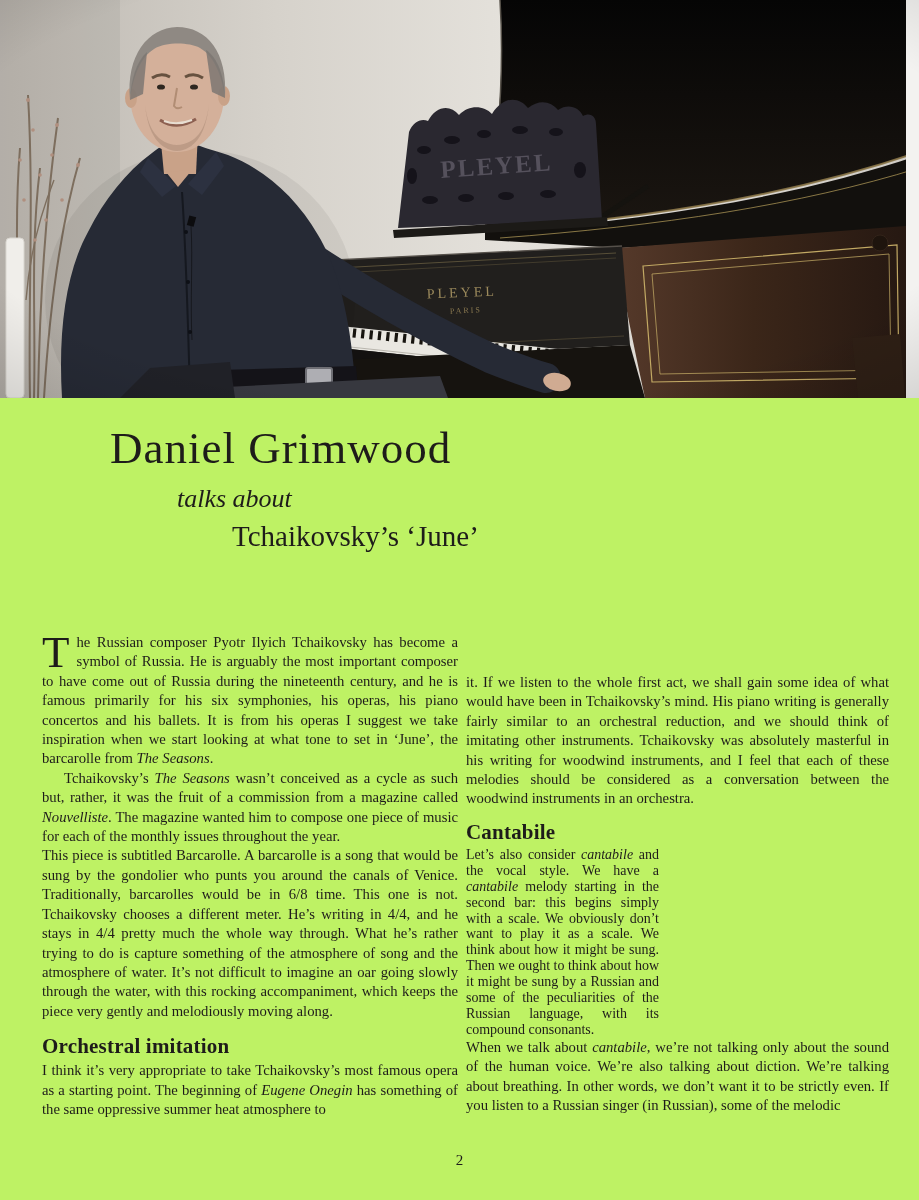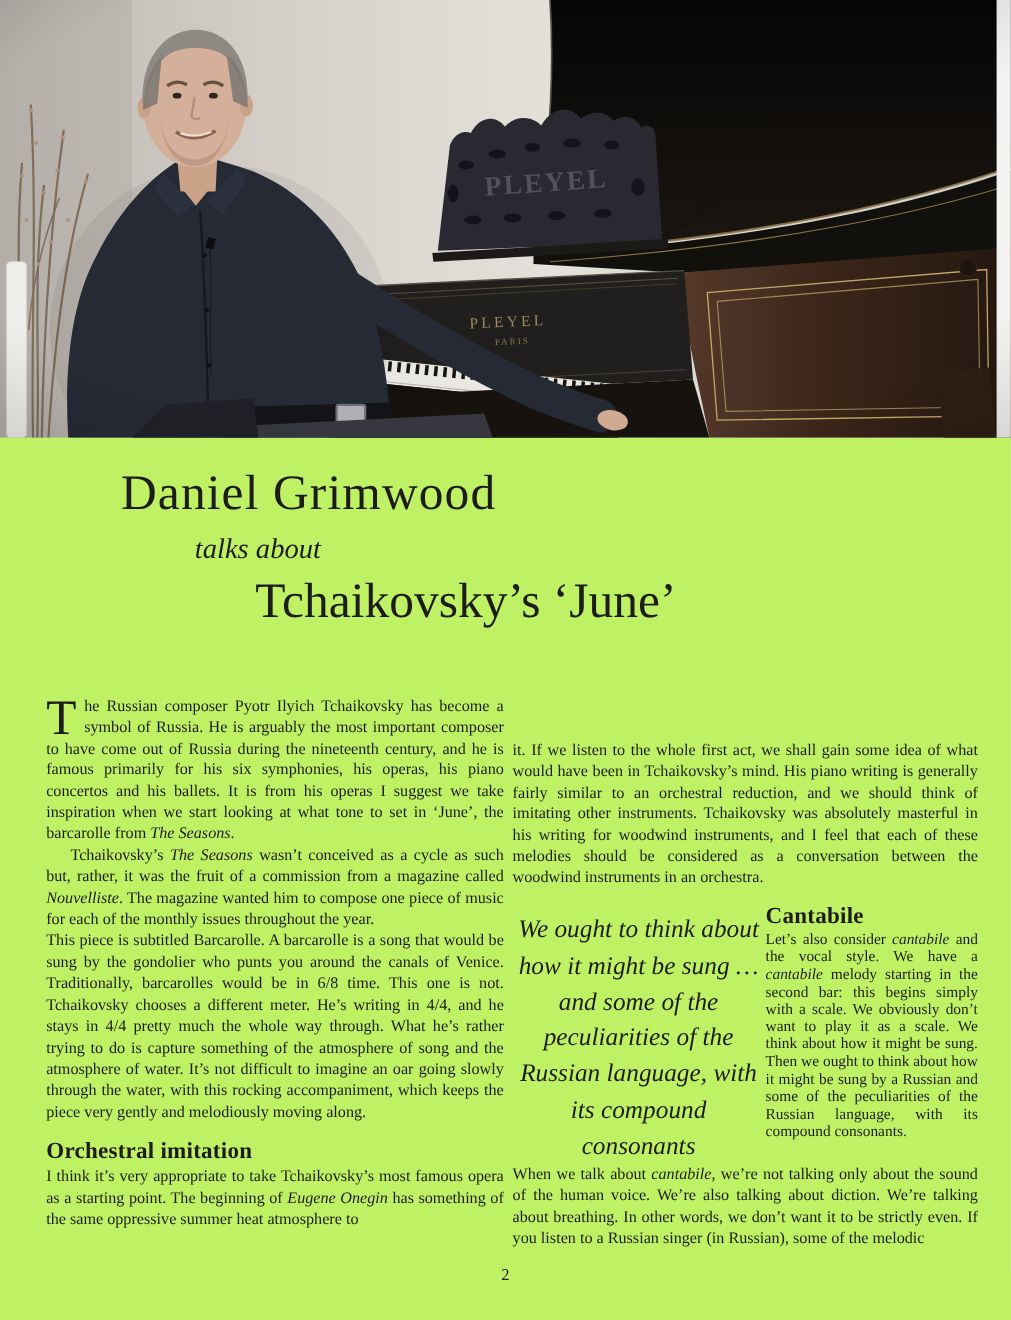--- a/index.html
+++ b/index.html
@@ -1,21 +1,21 @@
 <!DOCTYPE html>
 <html><head>
 <meta charset="utf-8">
 <style>
   html,body{margin:0;padding:0;background:#ffffff;}
   .page{position:relative;width:919px;height:1200px;background:#bef264;overflow:hidden;
         font-family:"Liberation Serif",serif;color:#1e1c1a;}
   .hero{position:absolute;top:0;left:0;width:919px;height:398px;}
   .author{position:absolute;top:422px;left:110px;font-size:45px;letter-spacing:1px;white-space:nowrap;}
   .talks{position:absolute;top:484px;left:177px;font-size:26px;font-style:italic;white-space:nowrap;}
-  .maintitle{position:absolute;top:520px;left:232px;font-size:45px;white-space:nowrap;}
+  .maintitle{position:absolute;top:520px;left:232px;font-size:29px;white-space:nowrap;}
   .col{position:absolute;top:633px;font-size:14.7px;line-height:19.4px;text-align:justify;}
   .col-left{left:42px;width:416px;}
   .col-right{left:466px;width:423px;margin-top:40px;}
   .col p{margin:0;}
   .indent{text-indent:22px;}
   .it{font-style:italic;}
   h3{font-size:21px;font-weight:bold;margin:14px 0 3px;letter-spacing:.2px;line-height:1.1;}
   .dropcap{float:left;font-size:45px;line-height:33px;padding:3px 7px 0 0;}
   .row{display:flex;justify-content:space-between;margin-top:12px;}
   .qcol{width:229px;}
@@ -184,21 +184,20 @@
     <p><span class="dropcap">T</span><span><span>he Russian composer Pyotr Ilyich Tchaikovsky has become a symbol of Russia. He is arguably the most important composer to have come out of Russia during the nineteenth century, and he is famous primarily for his six symphonies, his operas, his piano concertos and his ballets. It is from his operas I suggest we take inspiration when we start looking at what tone to set in ‘June’, the barcarolle from </span><span class="it">The Seasons</span><span>.</span></span></p>
     <p class="indent"><span>Tchaikovsky’s </span><span class="it">The Seasons</span><span> wasn’t conceived as a cycle as such but, rather, it was the fruit of a commission from a magazine called </span><span class="it">Nouvelliste</span><span>. The magazine wanted him to compose one piece of music for each of the monthly issues throughout the year.</span></p>
     <p><span>This piece is subtitled Barcarolle. A barcarolle is a song that would be sung by the gondolier who punts you around the canals of Venice. Traditionally, barcarolles would be in 6/8 time. This one is not. Tchaikovsky chooses a different meter. He’s writing in 4/4, and he stays in 4/4 pretty much the whole way through. What he’s rather trying to do is capture something of the atmosphere of song and the atmosphere of water. It’s not difficult to imagine an oar going slowly through the water, with this rocking accompaniment, which keeps the piece very gently and melodiously moving along.</span></p>
     <h3>Orchestral imitation</h3>
     <p><span>I think it’s very appropriate to take Tchaikovsky’s most famous opera as a starting point. The beginning of </span><span class="it">Eugene Onegin</span><span> has something of the same oppressive summer heat atmosphere to</span></p>
   </div>
 
   <div class="col col-right">
     <p><span>it. If we listen to the whole first act, we shall gain some idea of what would have been in Tchaikovsky’s mind. His piano writing is generally fairly similar to an orchestral reduction, and we should think of imitating other instruments. Tchaikovsky was absolutely masterful in his writing for woodwind instruments, and I feel that each of these melodies should be considered as a conversation between the woodwind instruments in an orchestra.</span></p>
     <div class="row">
-      <div class="qcol quote">We ought to think about how it might be sung … and some of the peculiarities of the Russian language, with its compound consonants</div>
       <div class="ccol">
         <h3>Cantabile</h3>
         <p><span>Let’s also consider </span><span class="it">cantabile</span><span> and the vocal style. We have a </span><span class="it">cantabile</span><span> melody starting in the second bar: this begins simply with a scale. We obviously don’t want to play it as a scale. We think about how it might be sung. Then we ought to think about how it might be sung by a Russian and some of the peculiarities of the Russian language, with its compound consonants.</span></p>
       </div>
     </div>
     <p class="after-row"><span>When we talk about </span><span class="it">cantabile</span><span>, we’re not talking only about the sound of the human voice. We’re also talking about diction. We’re talking about breathing. In other words, we don’t want it to be strictly even. If you listen to a Russian singer (in Russian), some of the melodic</span></p>
   </div>
 
   <div class="pagenum">2</div>
 </div>

